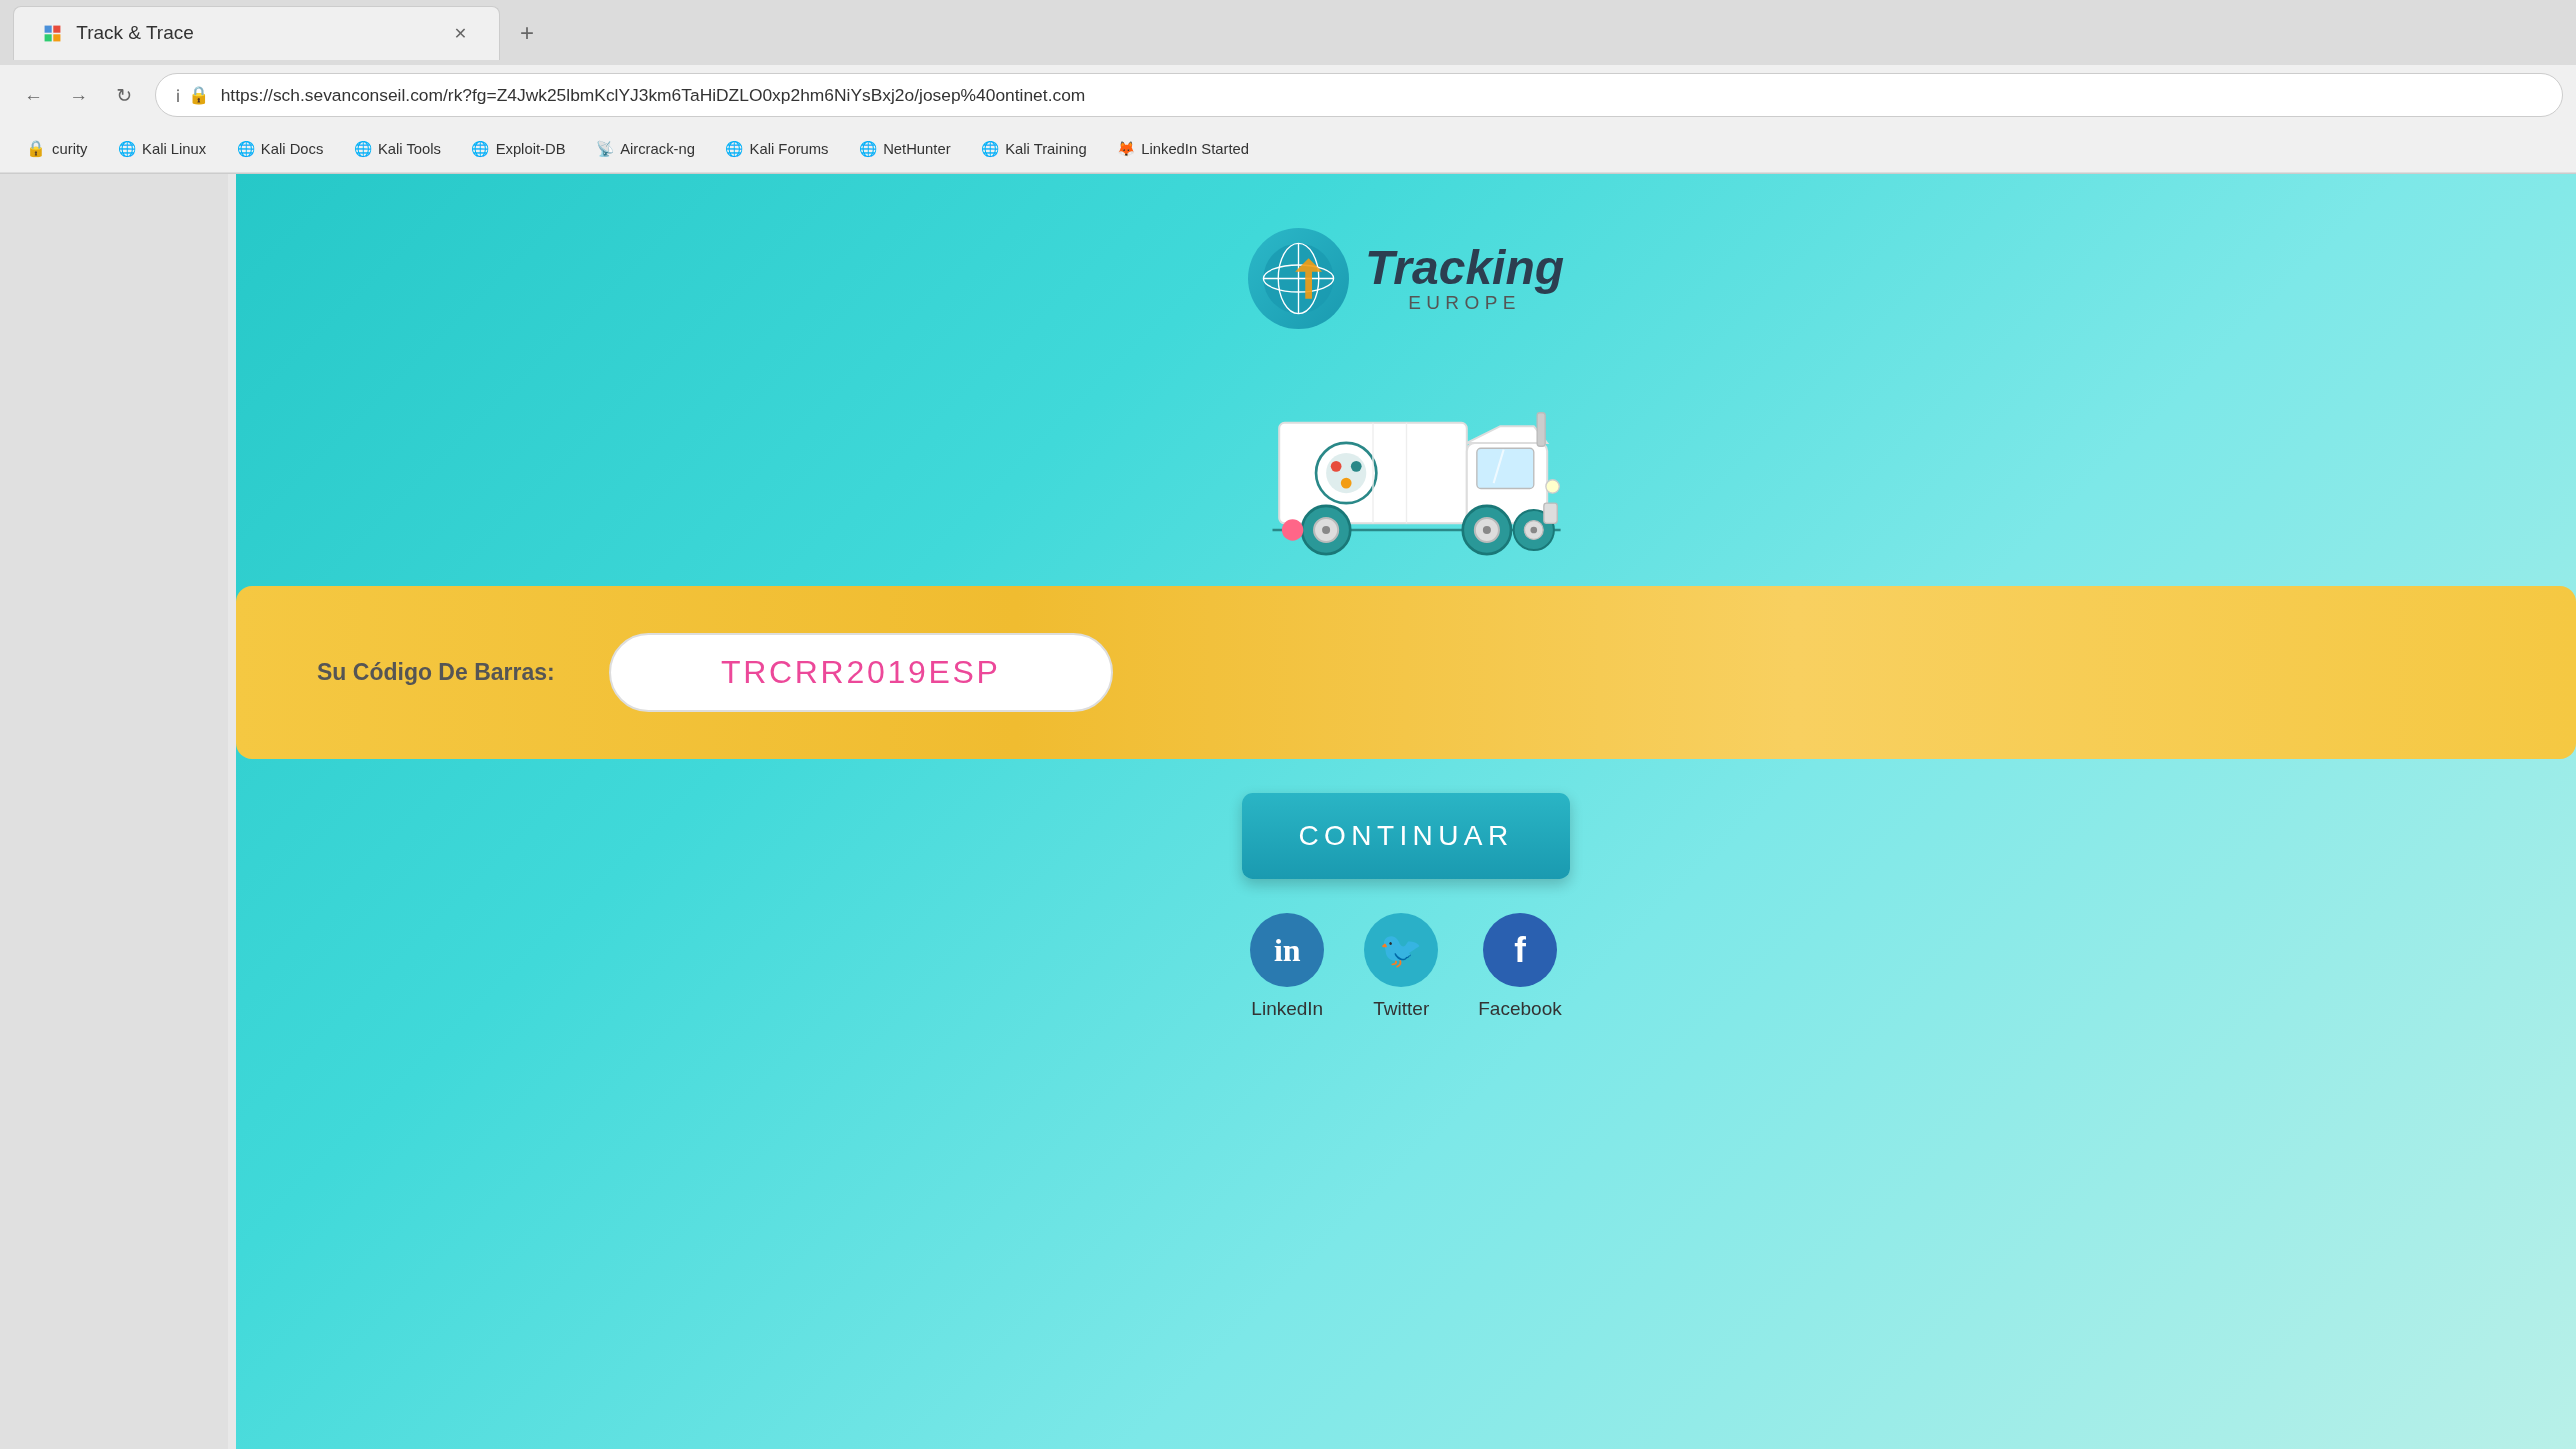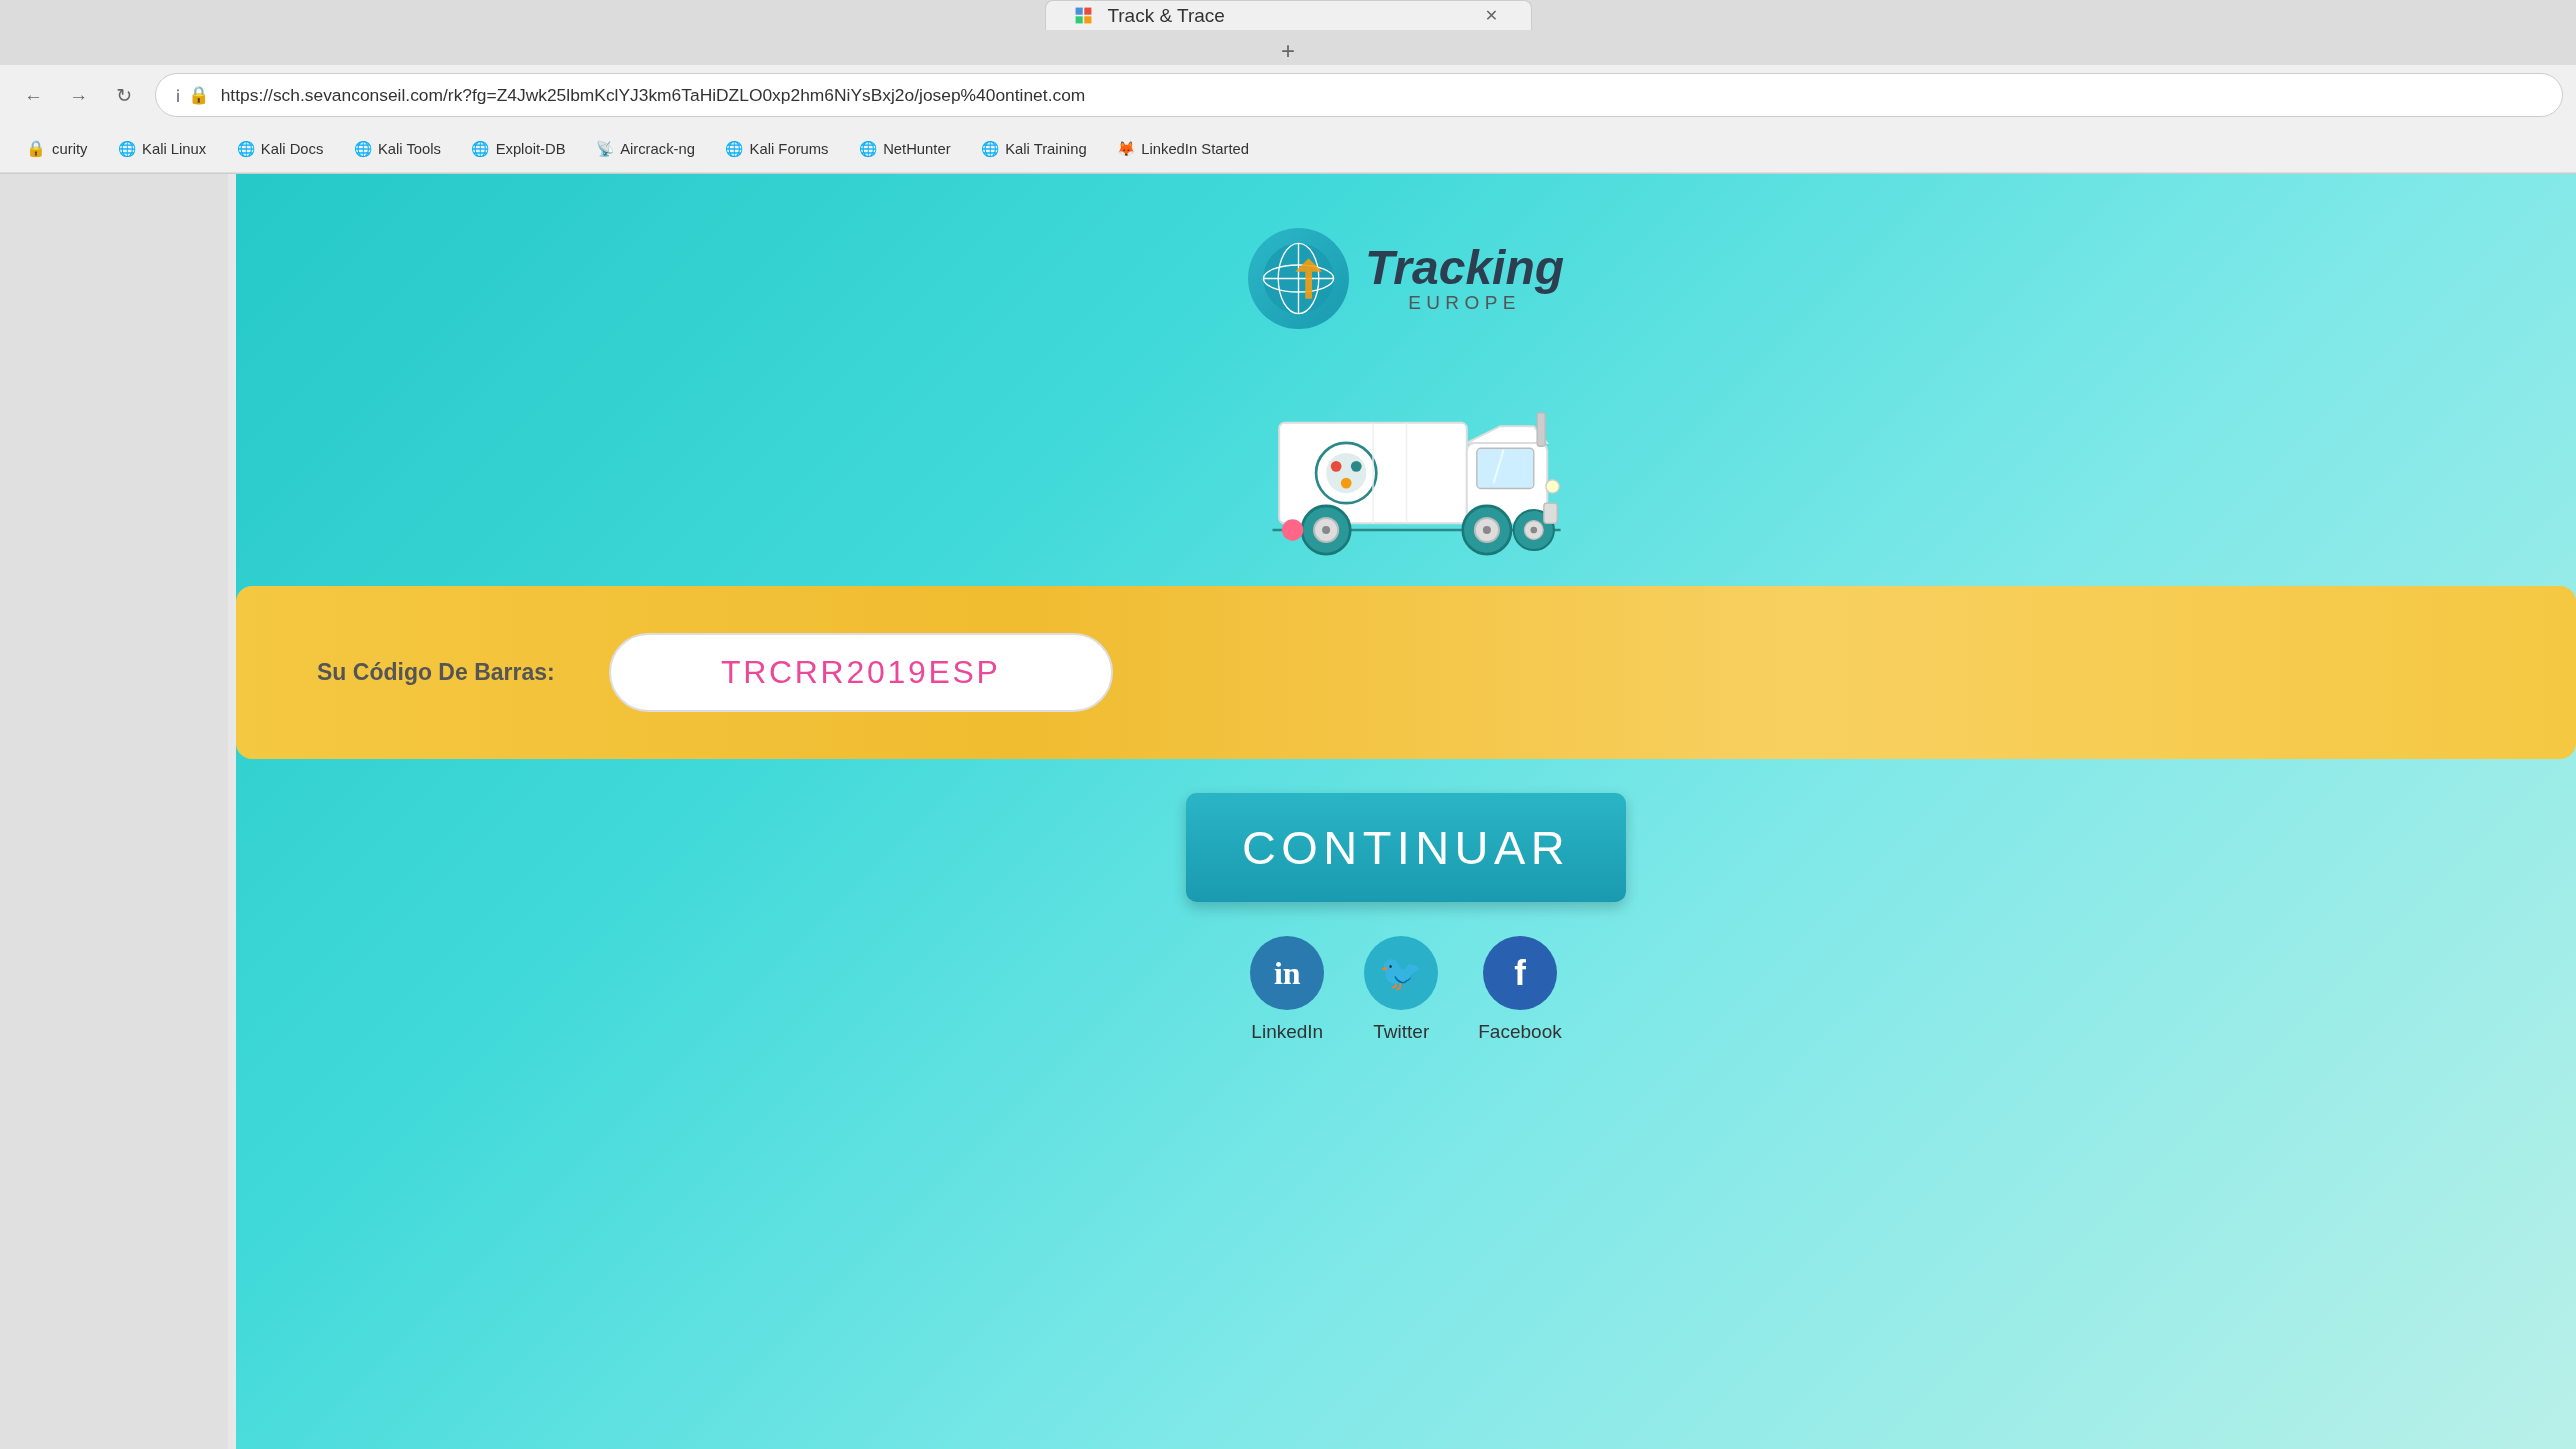--- a/index.html
+++ b/index.html
@@ -19,21 +19,20 @@
       border-bottom: 0.7px solid #ccc;
     }
 
     .tab-bar {
       display: flex;
       align-items: center;
       background: #dcdcdc;
       height: 65px;
       padding: 0 13.4px;
       gap: 6.7px;
-      flex-direction: column;
     }
 
     .tab-active {
       display: flex;
       align-items: center;
       background: #f0f0f0;
       border-radius: 8px 8px 0 0;
       padding: 0 27px;
       height: 54px;
       gap: 13.4px;
@@ -250,21 +249,21 @@
       font-weight: 500;
     }
 
     
     .continuar-btn {
       background: linear-gradient(to bottom, #2ab5c5, #1a9ab0);
       color: white;
       border: none;
       border-radius: 10.7px;
       padding: 27px 56px;
-      font-size: 47px;
+      font-size: 28px;
       letter-spacing: 5.4px;
       cursor: pointer;
       margin-top: 34px;
       box-shadow: 0 5.4px 13.4px rgba(0,0,0,0.2);
       text-transform: uppercase;
     }
 
     
     .social-section {
       display: flex;

